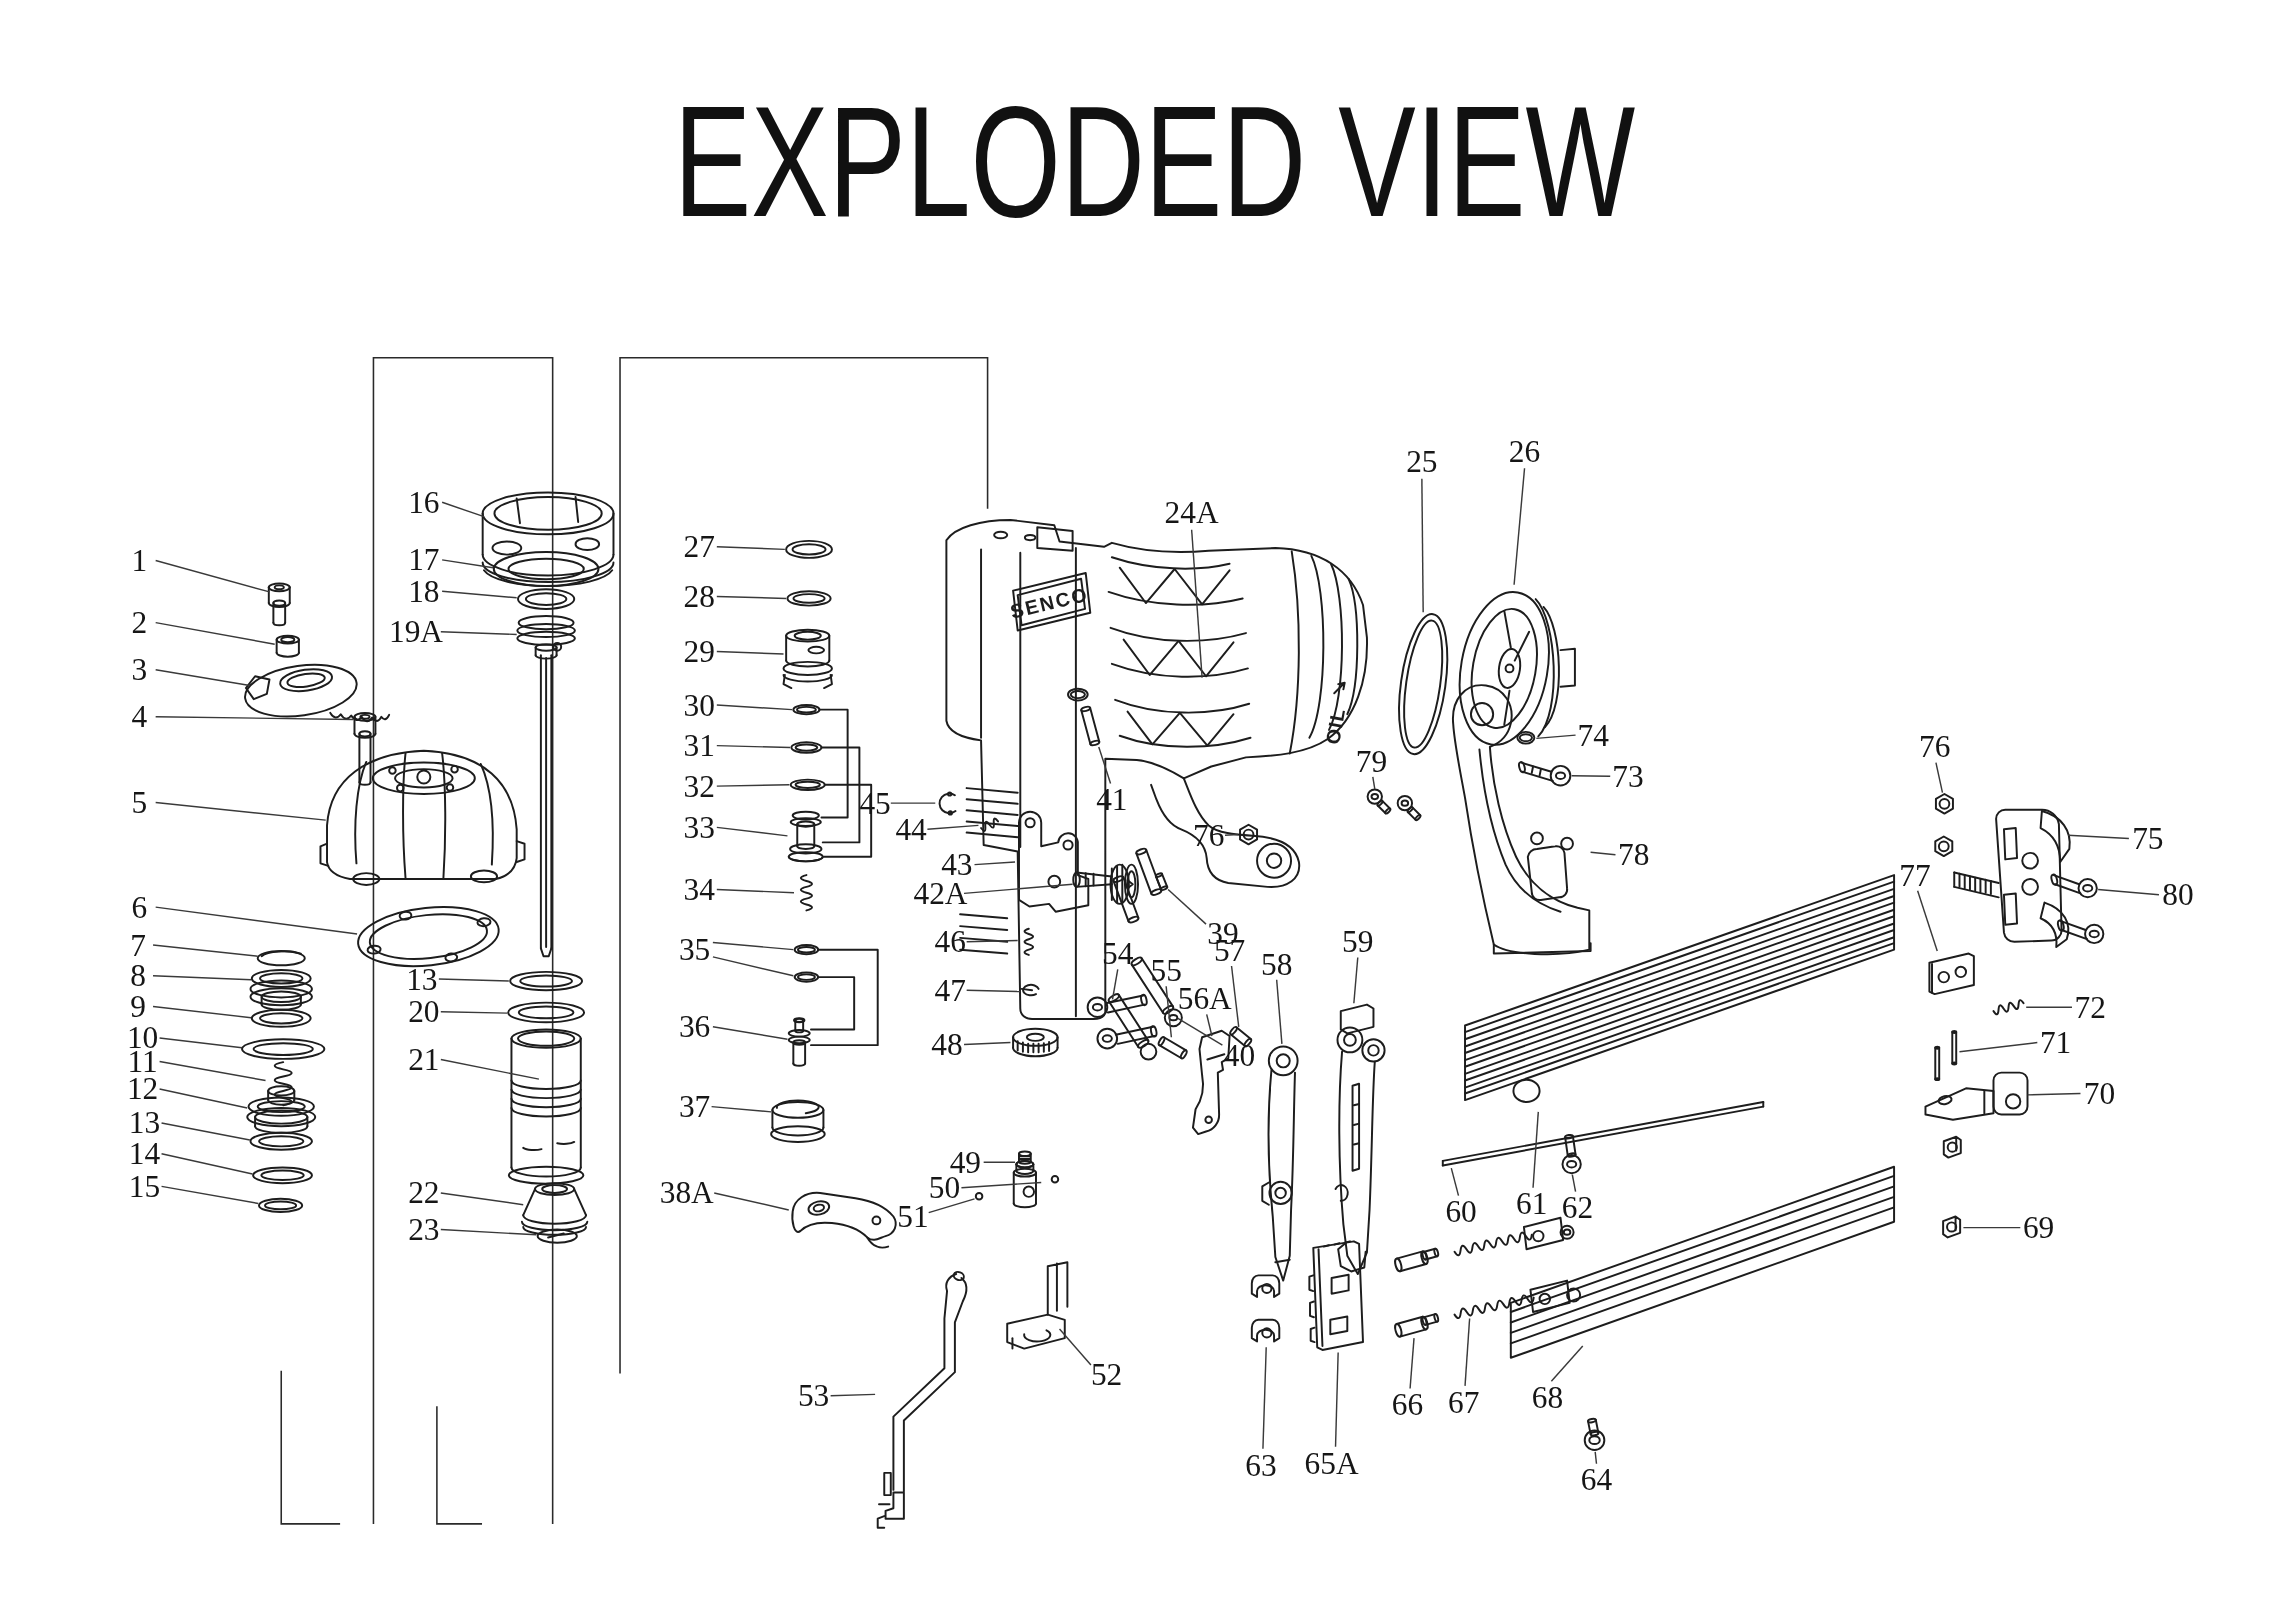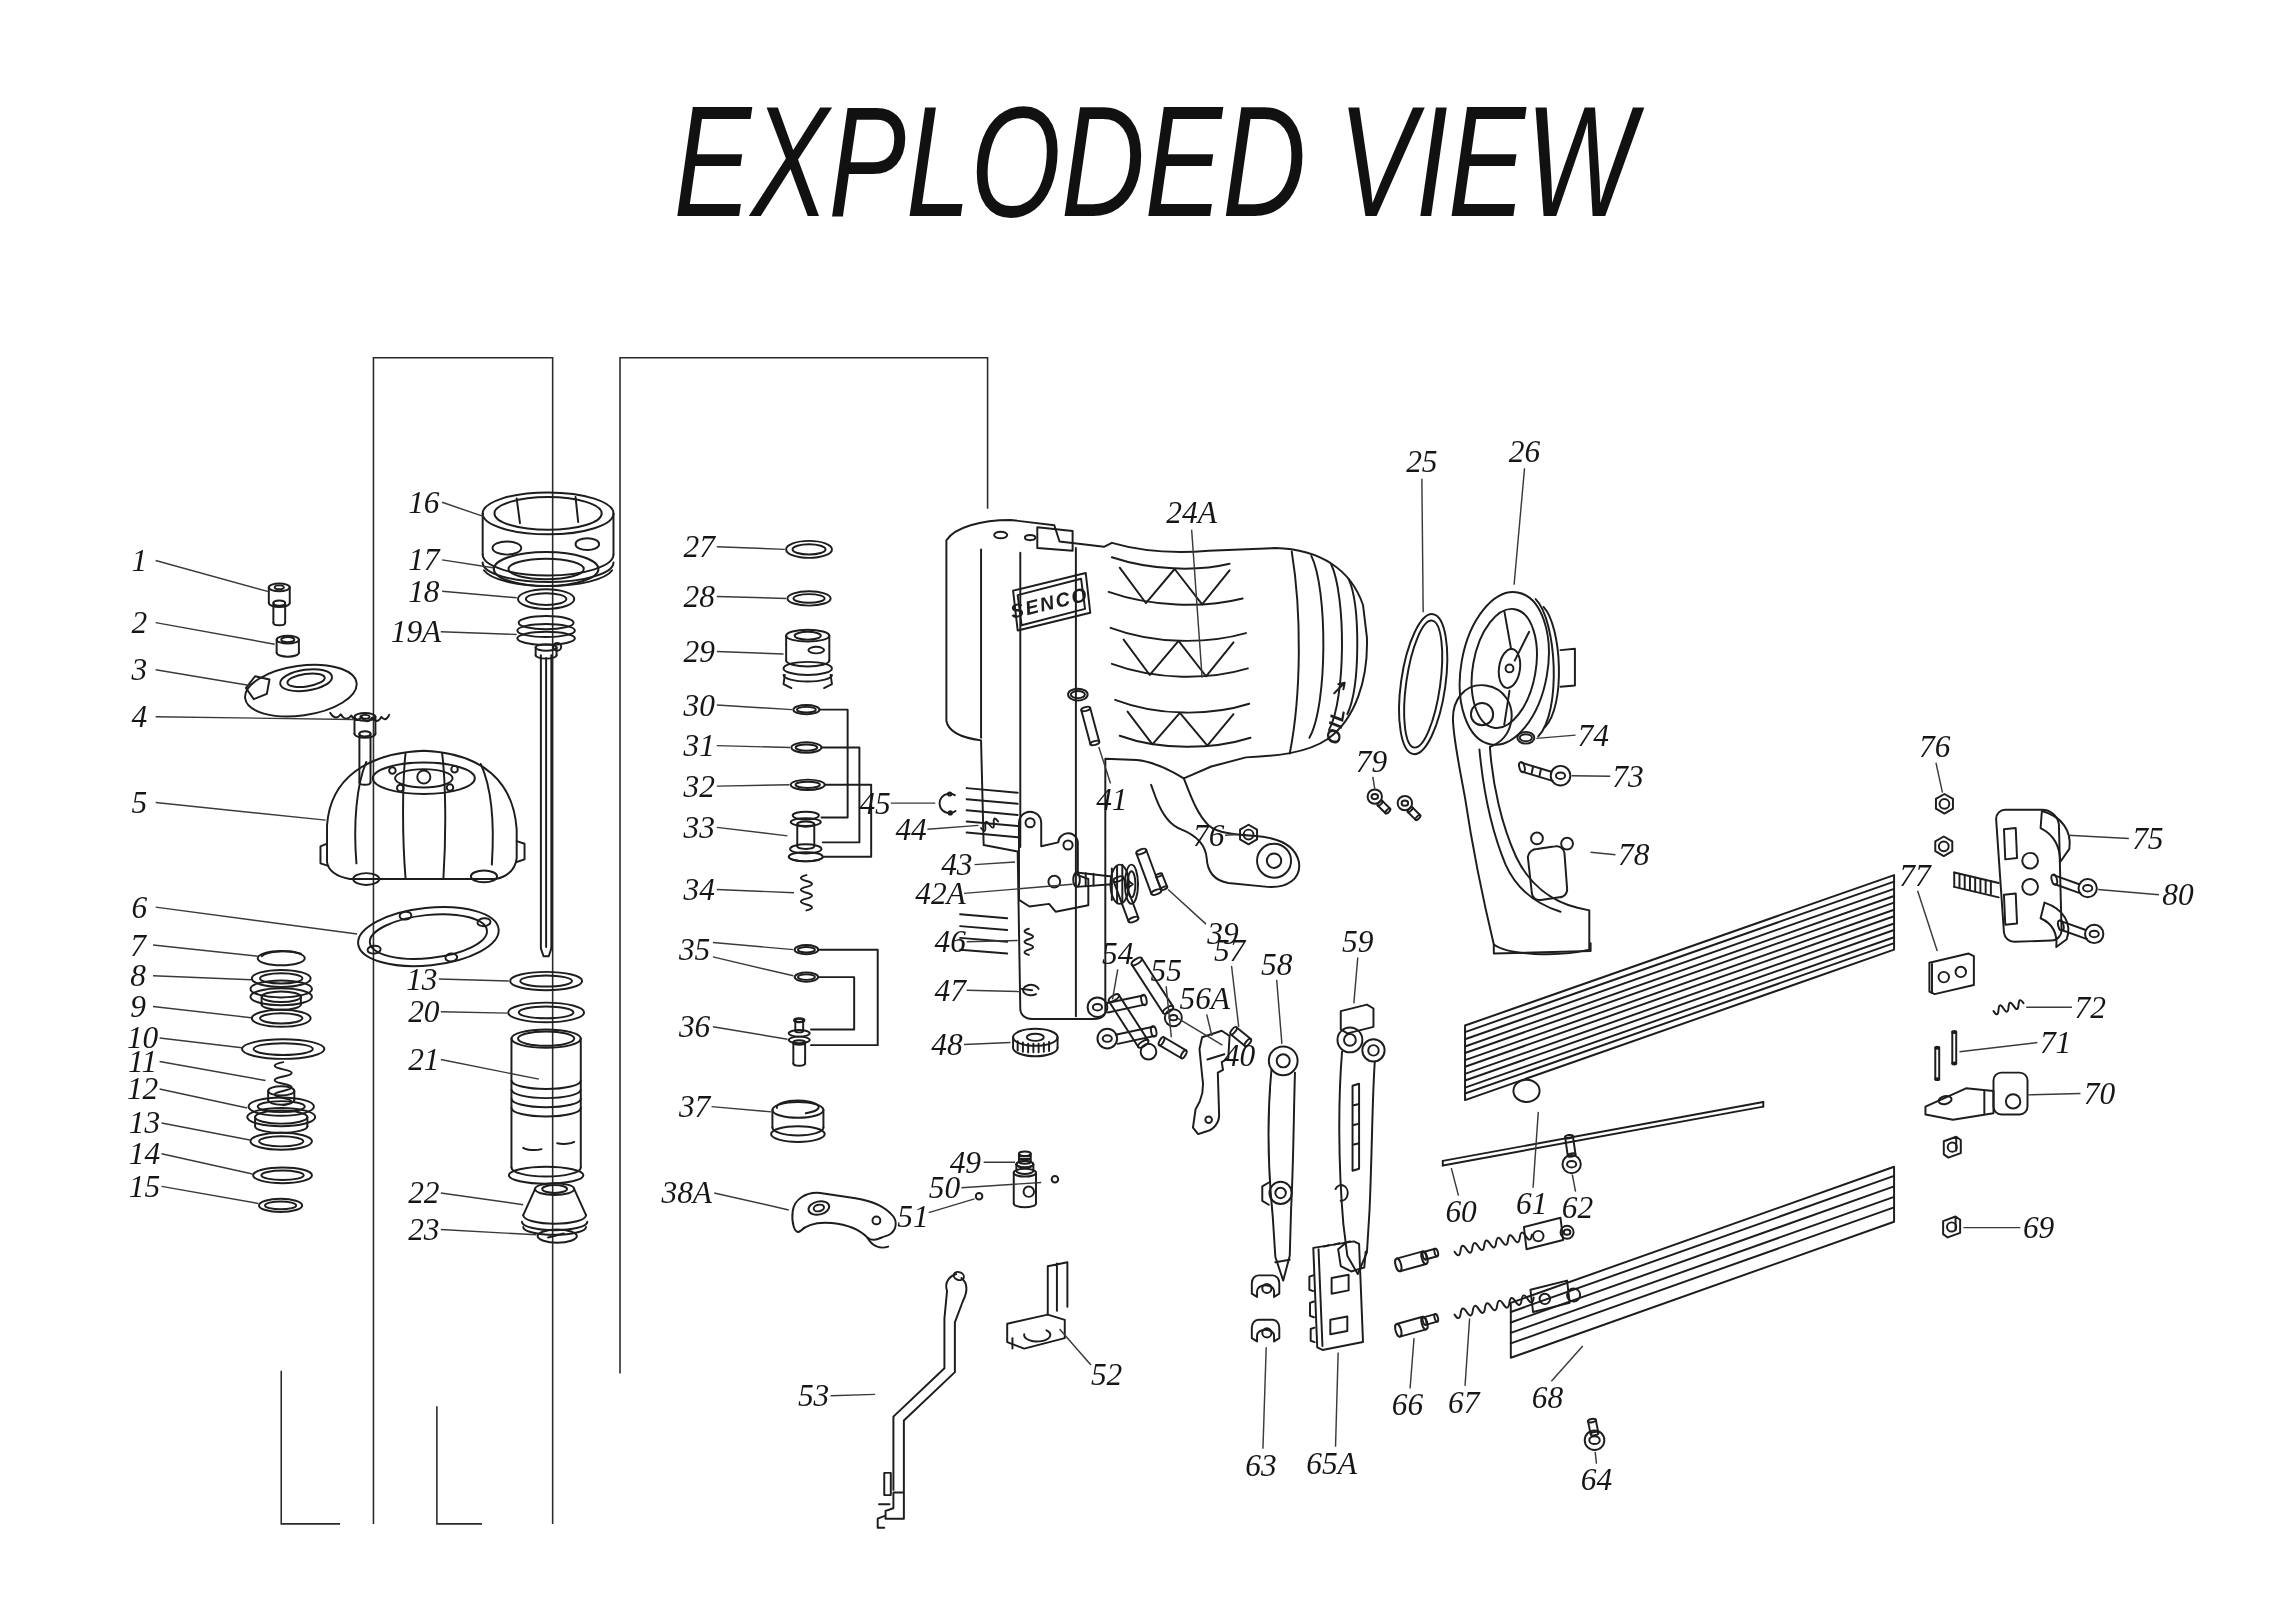--- a/index.html
+++ b/index.html
@@ -1,16 +1,16 @@
 <!DOCTYPE html>
 <html style="font-size:10.5px"><head>
 <meta charset="utf-8">
 <style>
   html,body{margin:0;padding:0;background:#ffffff;width:100%;height:100%;}
-  .stage{position:fixed;inset:0;background:#d946ef;font-style:italic;}
+  .stage{position:fixed;inset:0;background:#d946ef;}
   svg{display:block;width:100%;height:100%;}
   .part-stroke{fill:none;stroke:#1d1d1d;stroke-width:3;stroke-linecap:round;stroke-linejoin:round;}
   .box-stroke{fill:none;stroke:#2a2a2a;stroke-width:2.4;}
   .leader{fill:none;stroke:#3a3a3a;stroke-width:2.2;}
   .lbl{font-family:"Liberation Serif","DejaVu Serif",serif;fill:#161616;}
   .ttl{font-family:"Liberation Sans","DejaVu Sans",sans-serif;fill:#111111;}
 </style>
 </head>
 <body>
 

